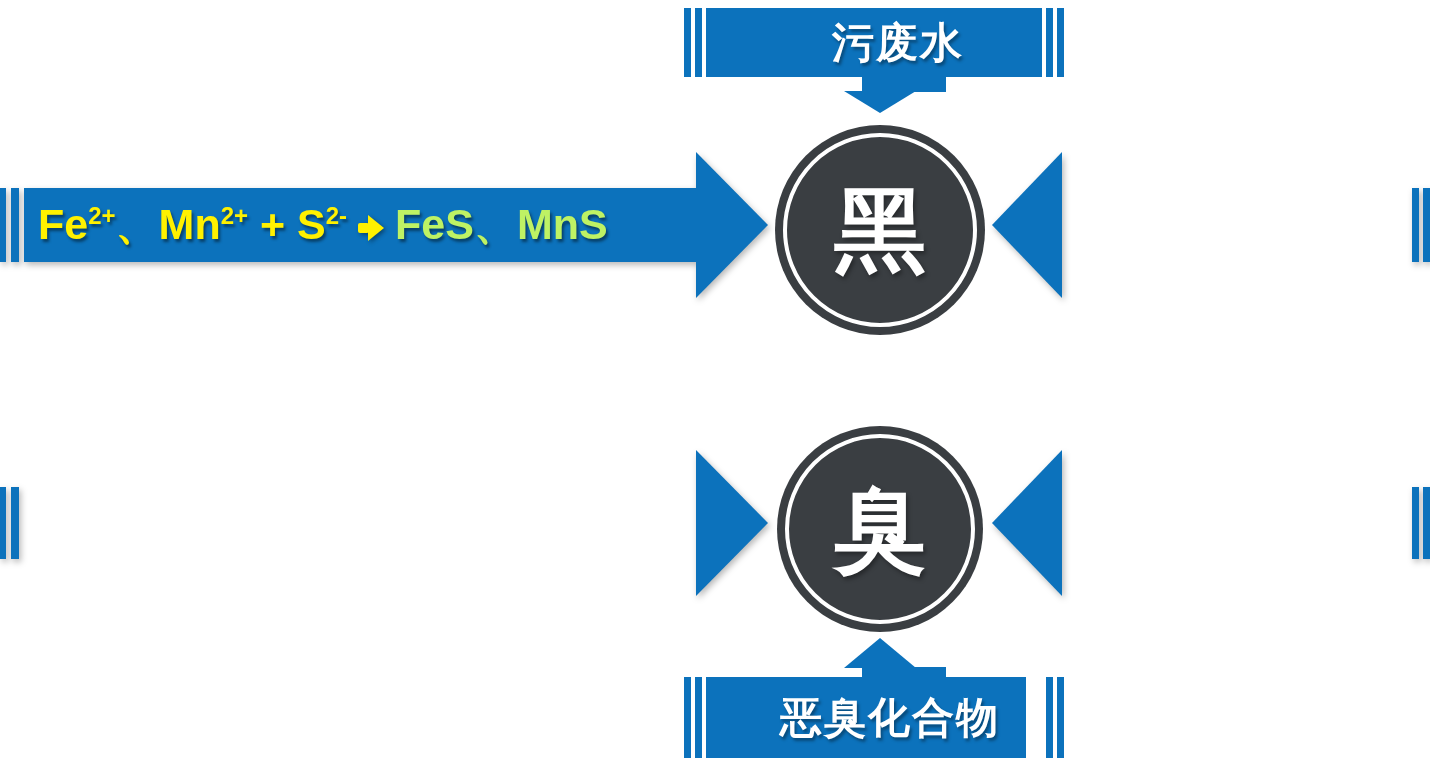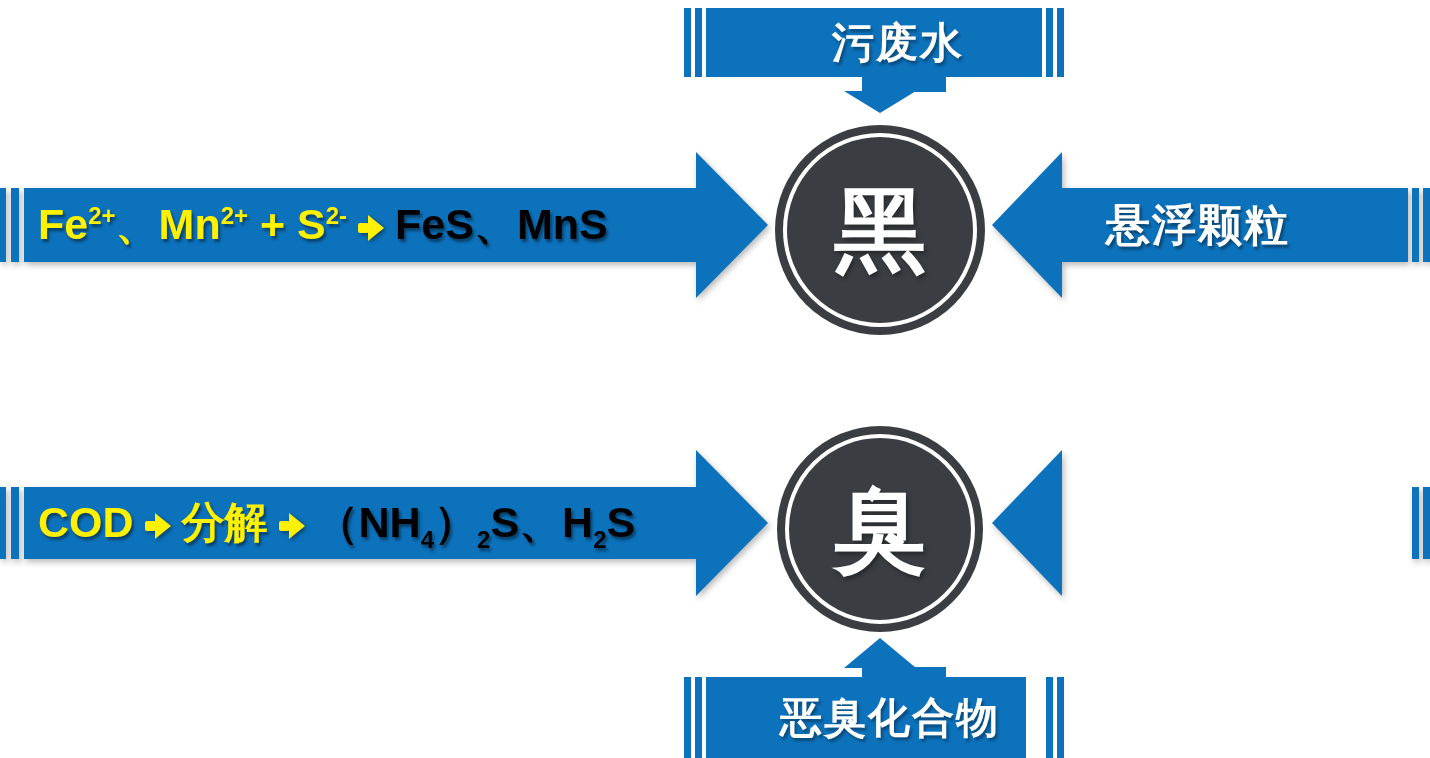--- a/index.html
+++ b/index.html
@@ -25,21 +25,21 @@
   .arrow-wrap{filter:drop-shadow(2px 3px 3px rgba(0,0,0,0.28));}
   
   .node{border-radius:50%;background:var(--dark);display:flex;align-items:center;justify-content:center;}
   .node::after{content:"";position:absolute;inset:8px;border:4px solid #fff;border-radius:50%;}
   .node-glyph{color:#fff;font-size:92px;line-height:1;text-shadow:2px 3px 4px rgba(0,0,0,0.35);}
   
   .banner-label{width:100%;text-align:center;color:#fff;font-size:42px;letter-spacing:2px;text-shadow:2px 3px 3px rgba(0,0,0,0.35);}
   .band-label{color:#fff;font-size:44px;letter-spacing:2px;text-shadow:2px 3px 3px rgba(0,0,0,0.4);}
   .formula{white-space:nowrap;font-size:43px;color:var(--yellow);text-shadow:2px 3px 3px rgba(0,0,0,0.45);}
   .formula .seg{display:inline;}
-  .formula .white{color:#000000;}
+  .formula .white{color:#bef264;}
   .formula .sup{font-size:24px;position:relative;top:-15px;}
   .formula .sub{font-size:24px;position:relative;top:11px;}
   
   .mini-arrow{display:inline-block;position:relative;width:26px;height:26px;margin:0 11px;vertical-align:-2px;filter:drop-shadow(2px 2px 2px rgba(0,0,0,0.4));}
   .mini-arrow::before{content:"";position:absolute;left:0;top:8px;width:11px;height:10px;background:var(--yellow);border-radius:2px;}
   .mini-arrow::after{content:"";position:absolute;left:10px;top:0;width:0;height:0;border-top:13px solid transparent;border-bottom:13px solid transparent;border-left:16px solid var(--yellow);}
 </style>
 </head>
 <body>
 
@@ -69,37 +69,31 @@
         <i class="b2"></i>
       </div>
     <div class="abs blue band" style="left:24px;top:36px;width:672px;height:74px;padding-left:14px">
       <span class="formula"><span class="seg">Fe</span><span class="seg sup">2+</span><span class="seg">、Mn</span><span class="seg sup">2+</span><span class="seg"> + S</span><span class="seg sup">2-</span><span class="mini-arrow"></span><span class="seg white">FeS、MnS</span></span>
     </div>
     <div class="abs head-right" style="left:696px;top:0"></div>
   </div>
 
   <div class="abs arrow-wrap" style="left:992px;top:152px;width:438px;height:146px">
     <div class="abs head-left" style="left:0;top:0"></div>
-    <div class="abs blue band" style="left:70px;top:36px;width:346px;height:74px;padding-left:44px">
-      <span class="band-label">悬浮颗粒</span>
-    </div>
     <div class="abs vbars" style="left:420px;top:36px;width:18px;height:74px">
         <i class="b1" style="width:7px"></i>
         <i class="b2" style="left:11px;width:7px"></i>
       </div>
   </div>
 
   <div class="abs arrow-wrap" style="left:0;top:450px;width:768px;height:146px">
     <div class="abs vbars" style="left:0;top:37px;width:19px;height:72px">
         <i class="b1"></i>
         <i class="b2"></i>
       </div>
-    <div class="abs blue band" style="left:24px;top:37px;width:672px;height:72px;padding-left:14px">
-      <span class="formula"><span class="seg">COD</span><span class="mini-arrow"></span><span class="seg">分解</span><span class="mini-arrow"></span><span class="seg white">（NH</span><span class="seg sub white">4</span><span class="seg white">）</span><span class="seg sub white">2</span><span class="seg white">S、H</span><span class="seg sub white">2</span><span class="seg white">S</span></span>
-    </div>
     <div class="abs head-right" style="left:696px;top:0"></div>
   </div>
 
   <div class="abs arrow-wrap" style="left:992px;top:450px;width:438px;height:146px">
     <div class="abs head-left" style="left:0;top:0"></div>
     <div class="abs vbars" style="left:420px;top:37px;width:18px;height:72px">
         <i class="b1" style="width:7px"></i>
         <i class="b2" style="left:11px;width:7px"></i>
       </div>
   </div>

